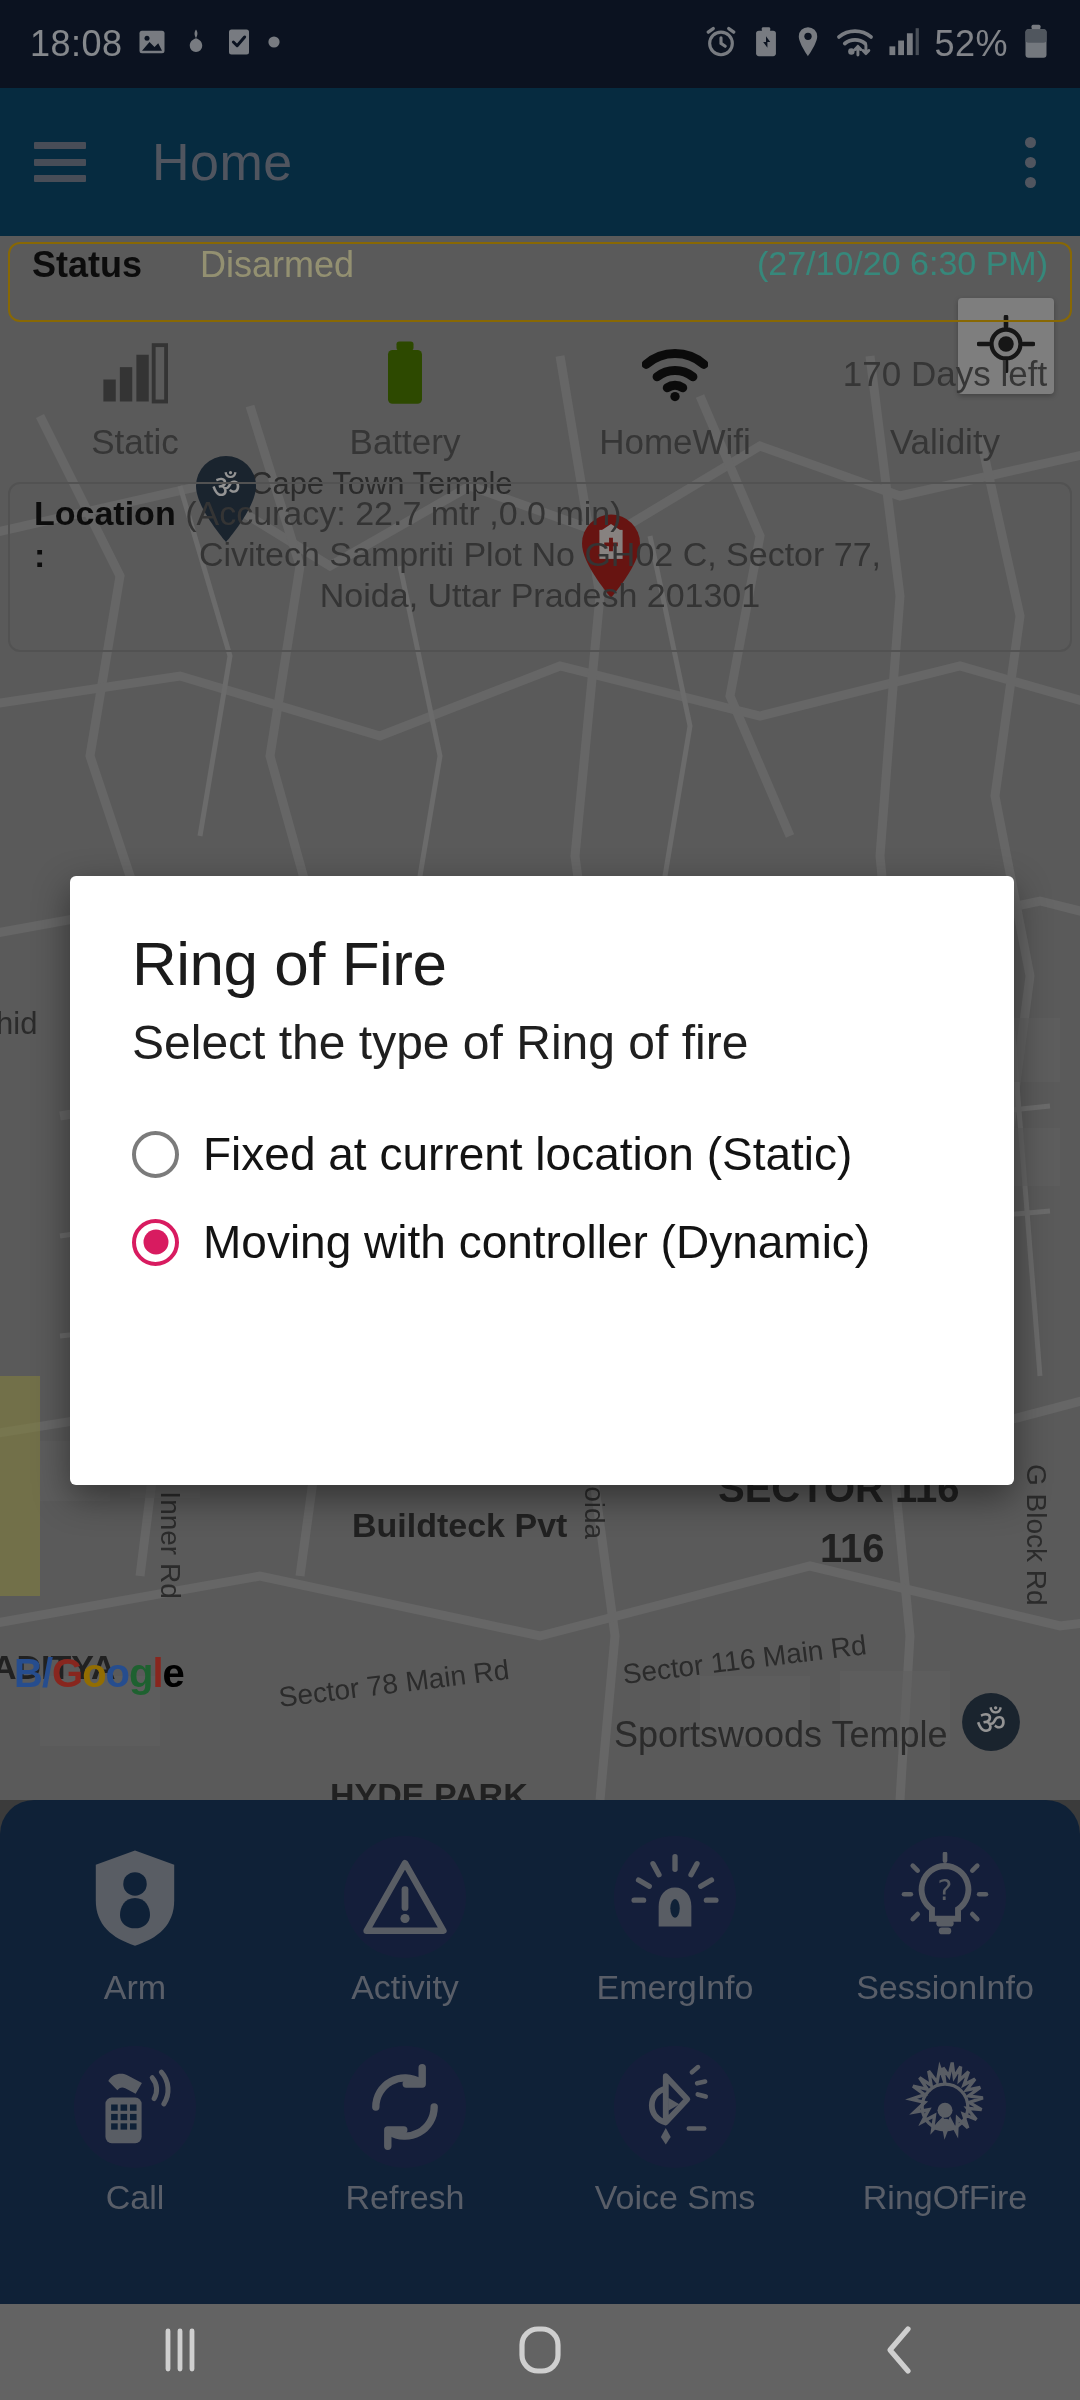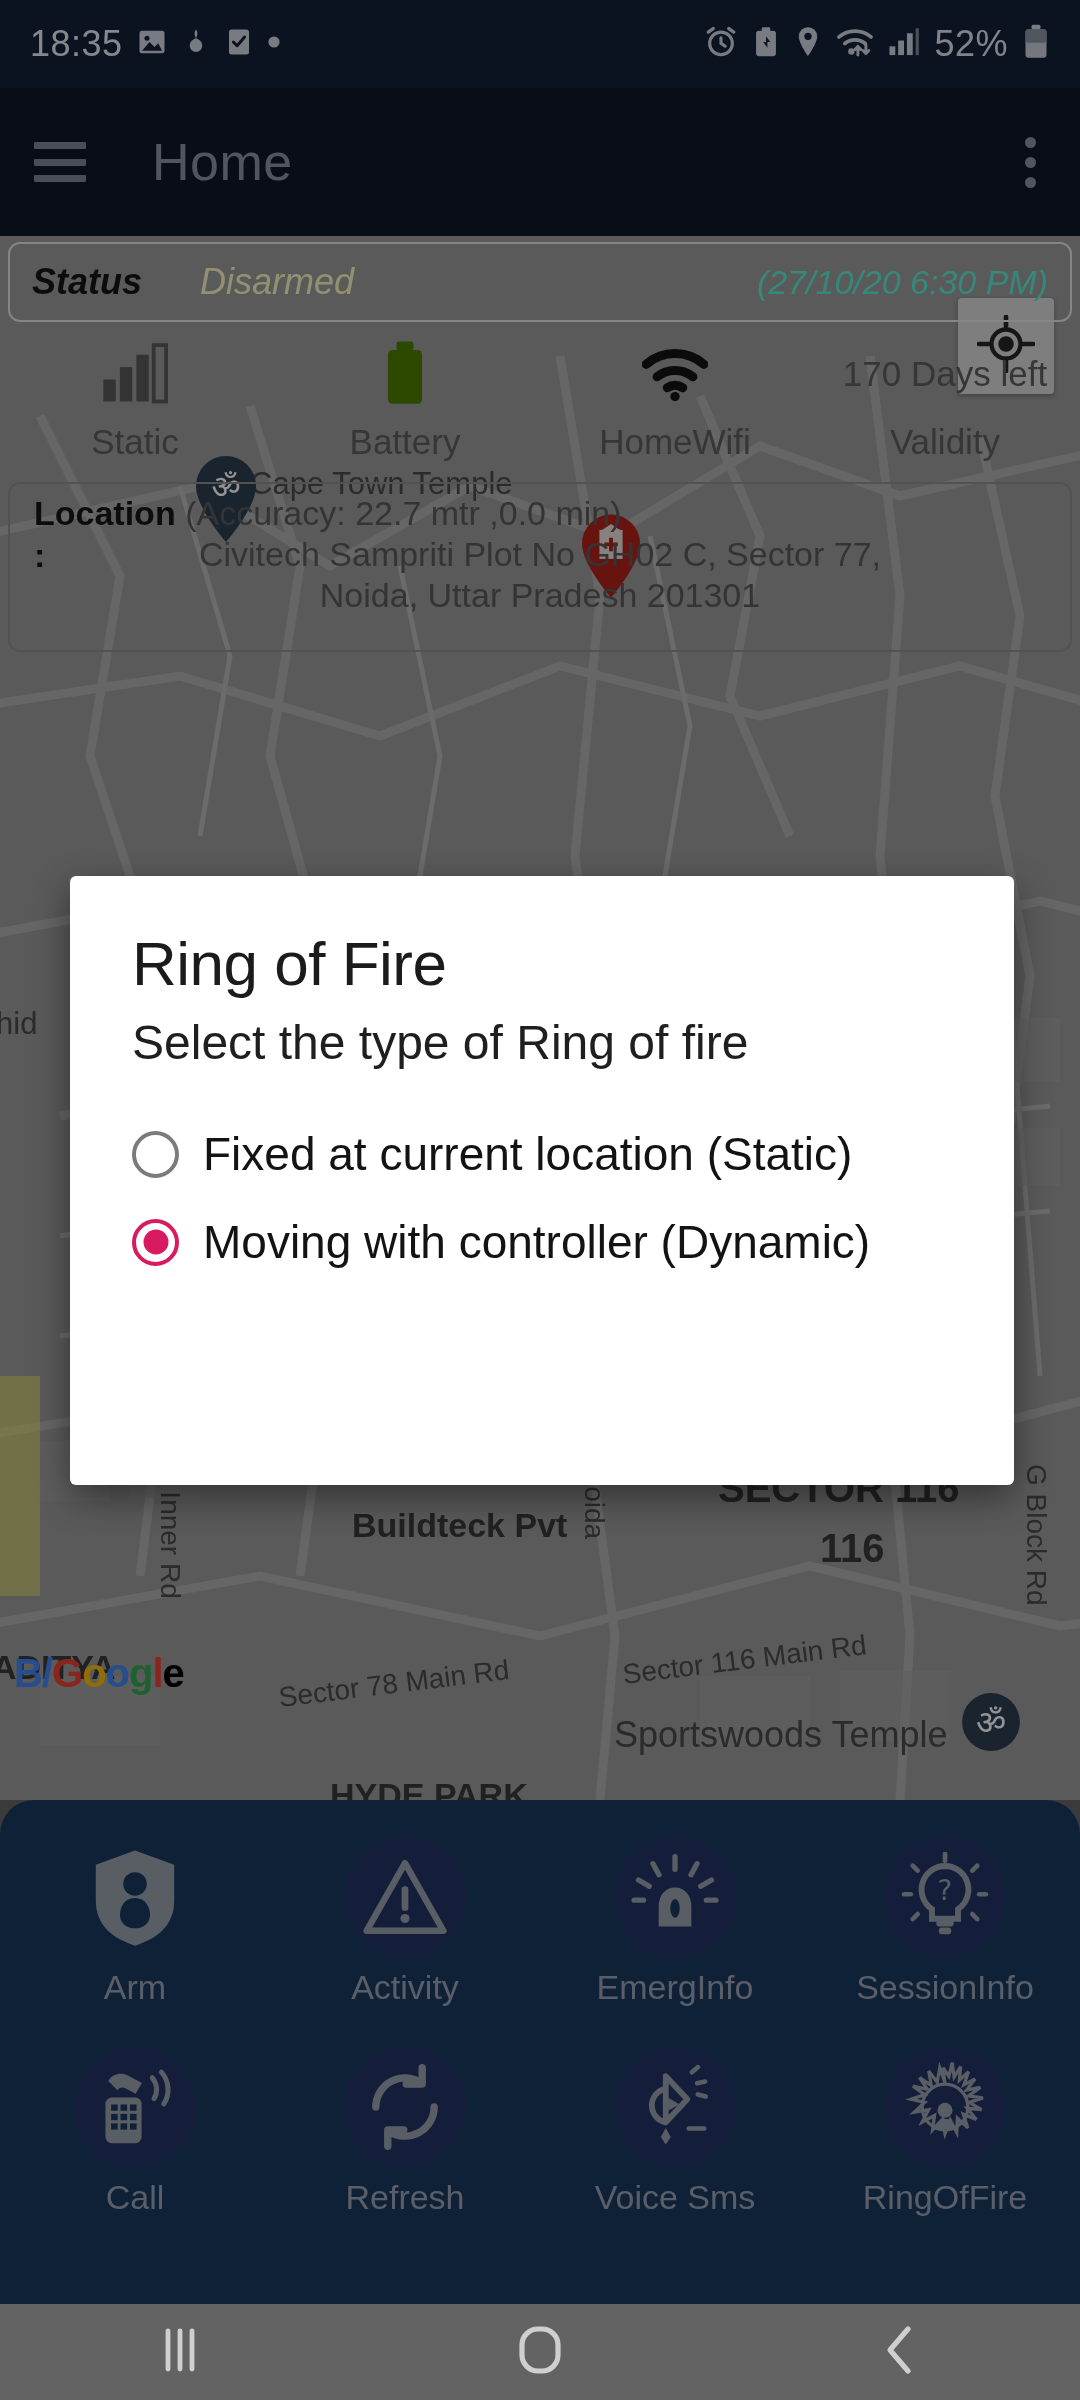--- a/index.html
+++ b/index.html
@@ -19,21 +19,21 @@
   }
   .sb-left{ display:flex; align-items:center; gap:14px; }
   .sb-time{ font-size:36px; letter-spacing:.5px; color:#e6eaf1; }
   .sb-right{ margin-left:auto; display:flex; align-items:center; gap:14px; }
   .sb-pct{ font-size:36px; color:#e0e4ec; letter-spacing:.5px; }
   .ic{ display:inline-block; }
 
   
   .appbar{
     position:absolute; left:0; top:88px; width:1080px; height:148px;
-    background:#0f172a; display:flex; align-items:center; padding:0 34px;
+    background:#0c4a6e; display:flex; align-items:center; padding:0 34px;
   }
   .hamburger{ width:52px; height:40px; display:flex; flex-direction:column;
     justify-content:space-between; cursor:pointer; }
   .hamburger span{ display:block; height:7px; background:#7d8597; border-radius:1px; }
   .appbar-title{ margin-left:66px; font-size:52px; color:#8b93a4; letter-spacing:.5px; }
   .overflow{ margin-left:auto; display:flex; flex-direction:column; gap:9px;
     align-items:center; cursor:pointer; padding:10px; }
   .overflow i{ width:11px; height:11px; border-radius:50%; background:#8b93a4; display:block; }
 
   
@@ -64,22 +64,22 @@
   .googlelogo span:nth-child(2){color:#EA4335;}
   .googlelogo span:nth-child(3){color:#FBBC05;}
   .googlelogo span:nth-child(4){color:#4285F4;}
   .googlelogo span:nth-child(5){color:#34A853;}
   .googlelogo span:nth-child(6){color:#EA4335;}
   .google-pre{ color:#6e6e6e; }
 
   
   .statuscard{
     position:absolute; left:8px; top:6px; width:1064px; height:80px;
-    border:2px solid #e5e5e5; border-radius:12px;
-    display:flex; align-items:center; padding:0 22px; color:#4c4c4c;font-style:italic;
+    border:2px solid #eab308; border-radius:12px;
+    display:flex; align-items:flex-start; padding:0 22px; color:#4c4c4c;
   }
   .sc-label{ font-weight:bold; color:#161616; font-size:36px; }
   .sc-value{ margin-left:58px; font-size:36px; color:#fef9c3; }
   .sc-time{ margin-left:auto; font-size:34px; color:#5eead4; }
 
   .iconrow{
     position:absolute; left:0; top:96px; width:1080px; height:148px;
     display:flex;
   }
   .iconcell{ flex:1; display:flex; flex-direction:column; align-items:center;
@@ -152,21 +152,21 @@
             background:none; border:none; cursor:pointer;
             font-family:"Liberation Sans", sans-serif; }
 </style>
 </head>
 <body>
 
 <div id="screen">
 
   <div class="statusbar">
     <div class="sb-left">
-      <span class="sb-time">18:35</span>
+      <span class="sb-time">18:08</span>
       <span class="ic">
         <svg width="30" height="30" viewBox="0 0 24 24">
             <rect x="2" y="3" width="20" height="18" rx="2" fill="#cfd5de"></rect>
             <circle cx="8" cy="9" r="2" fill="#132038"></circle>
             <path d="M4 19l6-7 4 4 3-3 3 6z" fill="#132038"></path>
           </svg>
       </span>
       <span class="ic">
         <svg width="30" height="30" viewBox="0 0 24 24">
             <path d="M12 2c2 3 1 5 0 7 3 1 5 3 5 6a5 5 0 01-10 0c0-3 2-5 5-6-1-2-2-4 0-7z" fill="#cfd5de"></path>

